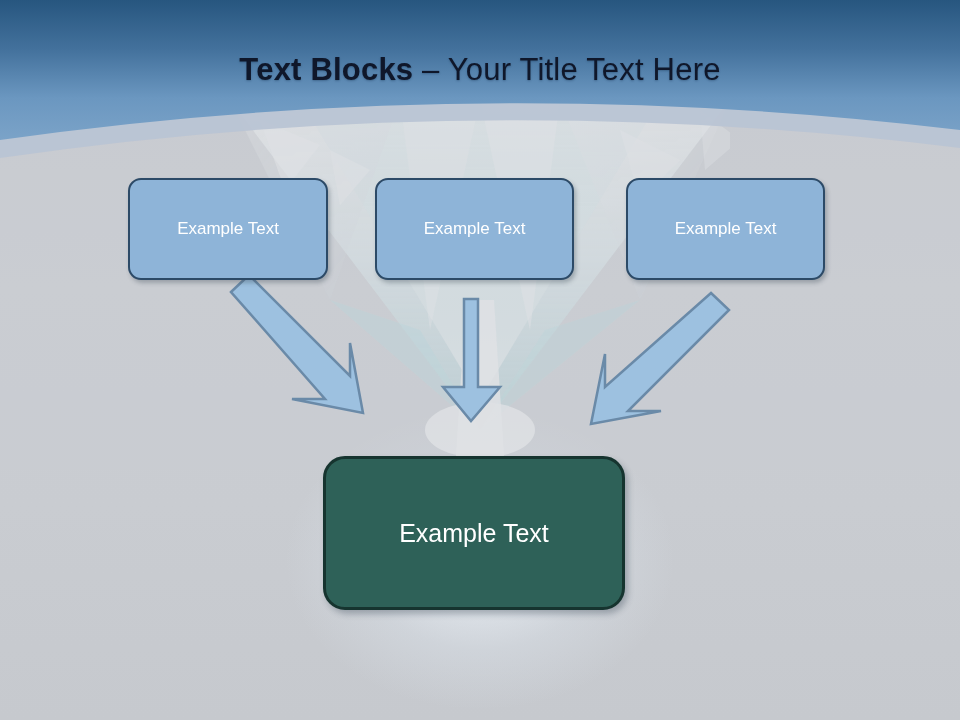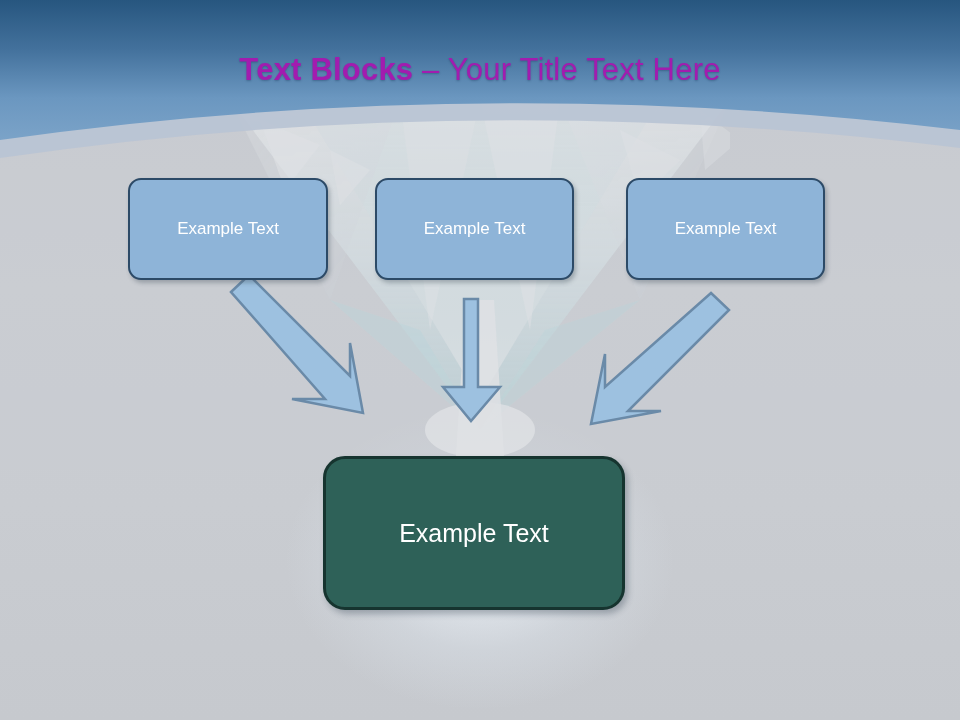--- a/index.html
+++ b/index.html
@@ -27,21 +27,21 @@
   .crystal { position:absolute; left:0; top:0; width:960px; height:470px; opacity:.92; }
 
   
   .header-band { position:absolute; left:0; top:0; width:960px; height:200px; }
 
   .title {
     position:absolute;
     left:0; top:52px; width:960px;
     text-align:center;
     font-size:31px;
-    color:#a21caf;
+    color:#0f172a;
     letter-spacing:.2px;
     white-space:nowrap;
     text-shadow:0 1px 2px rgba(20,50,80,.35);
   }
   .title .strong { font-weight:bold; }
   .title .light  { font-weight:normal; }
 
   
   .tbox {
     position:absolute;

